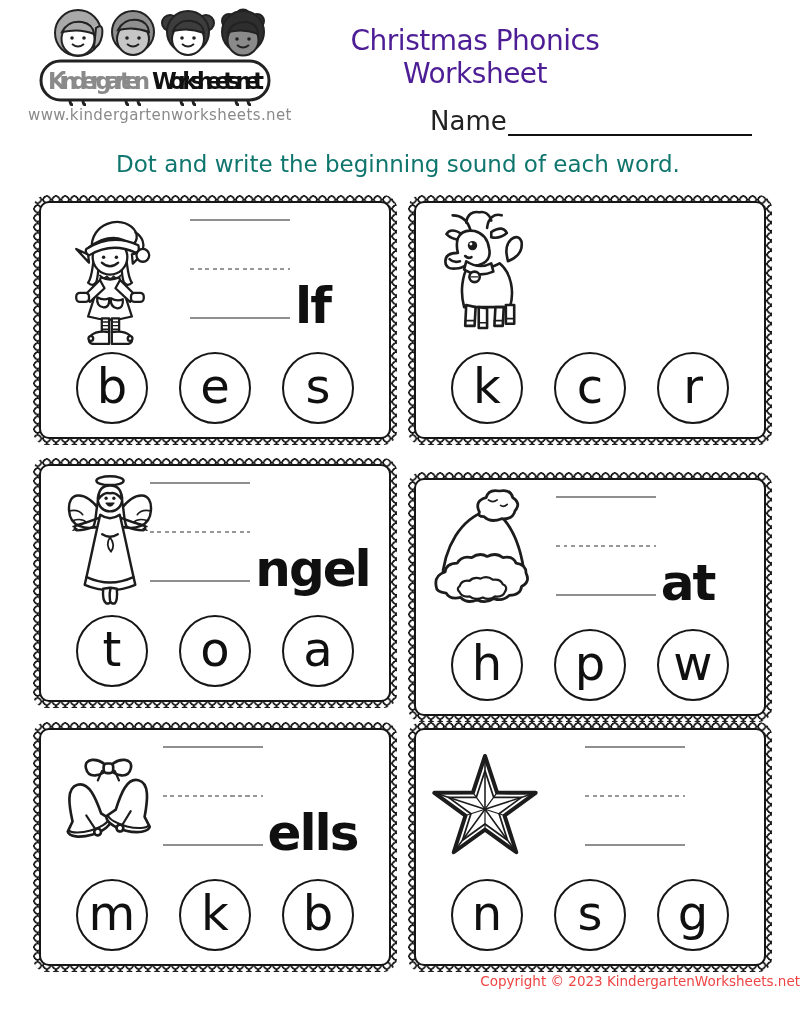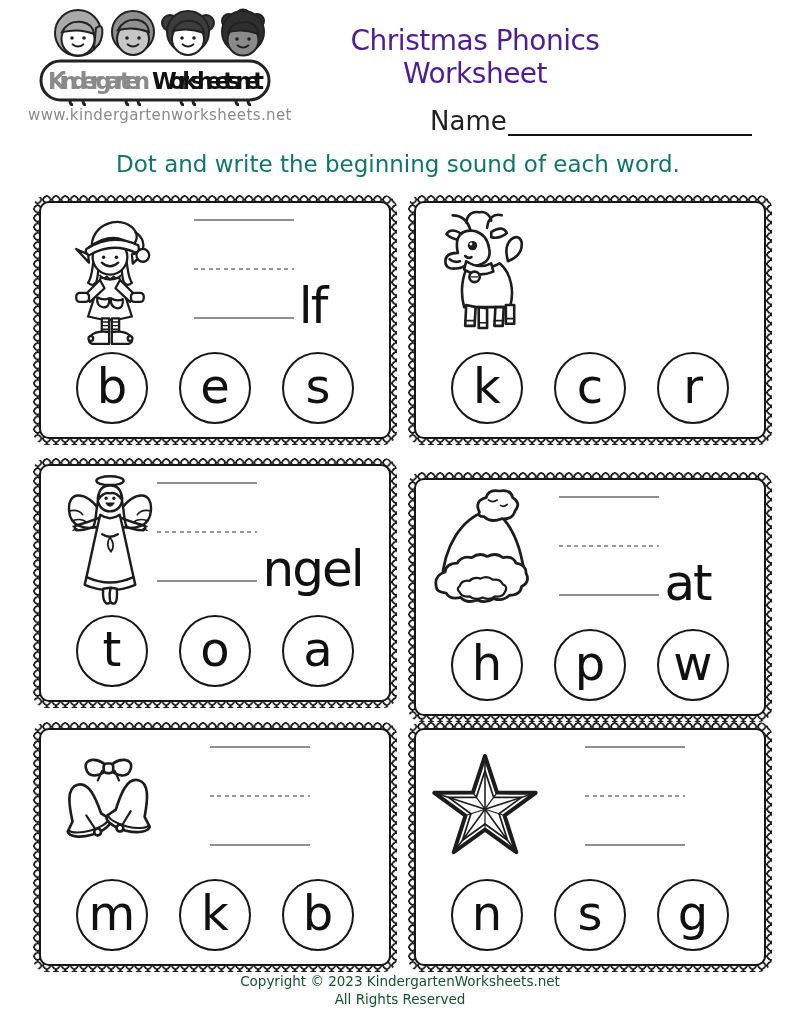--- a/index.html
+++ b/index.html
@@ -34,35 +34,35 @@
   .word-row {
     position:absolute; left:100px; right:10px; top:16px; height:100px;
     display:flex; justify-content:center; align-items:flex-end;
   }
   .guides { flex:0 1 100px; min-width:52px; height:100px; position:relative; }
   .guides i { position:absolute; left:0; right:0; height:2px; display:block; }
   .guides .l1 { top:0; background:#8f8f8f; }
   .guides .l2 { top:49px; background:repeating-linear-gradient(90deg,#979797 0 4px,transparent 4px 7.5px); }
   .guides .l3 { bottom:0; background:#8f8f8f; }
   .fragment {
-    font-size:50px; font-weight:normal; line-height:1; letter-spacing:-2px;
+    font-size:50px; font-weight:bold; line-height:1; letter-spacing:-2px;
     color:#101010; white-space:nowrap; margin-bottom:-12px; padding-left:5px;
   }
   .letters-row {
     position:absolute; left:4px; right:4px; bottom:12px; height:74px;
     display:flex; justify-content:space-evenly; align-items:center;
   }
   .letter-circle {
     width:72px; height:72px; border:2.2px solid #161616; border-radius:50%;
     display:flex; align-items:center; justify-content:center;
   }
   .letter-circle span { font-size:48px; line-height:1; color:#101010; transform:translateY(-2px); }
   
-  .footer { position:absolute; top:973px; left:0; width:800px; text-align:center;
-            color:#14532d; font-size:13.5px; line-height:17.5px; }
+  .footer { position:absolute; top:973px; left:0; width:800px; text-align:right;
+            color:#ef4444; font-size:13.5px; line-height:17.5px; }
   
   .art { fill:#fff; stroke:#1c1c1c; stroke-width:2.5; stroke-linecap:round; stroke-linejoin:round; }
 </style>
 </head>
 <body>
 
 <svg class="logo-svg" viewBox="0 0 235 100">
   <g stroke="#222" stroke-width="2">
 
     <circle cx="40" cy="27" r="23" fill="#a9a9a9"></circle>
@@ -322,20 +322,21 @@
     <rect x="51.5" y="13" width="9" height="9" rx="3"></rect>
    </g>
         </svg>
   </div>
   <div class="word-row">
    <div class="guides">
           <i class="l1"></i>
           <i class="l2"></i>
           <i class="l3"></i>
         </div>
+   <div class="fragment">ells</div>
   </div>
   <div class="letters-row">
    <div class="letter-circle">
           <span>m</span>
         </div>
    <div class="letter-circle">
           <span>k</span>
         </div>
    <div class="letter-circle">
           <span>b</span>
@@ -372,14 +373,13 @@
         </div>
    <div class="letter-circle">
           <span>g</span>
         </div>
   </div>
  </div>
 </div>
 
 <div class="footer">
   <div>Copyright © 2023 KindergartenWorksheets.net</div>
-  <div>All Rights Reserved</div>
 </div>
 
 </body></html>

